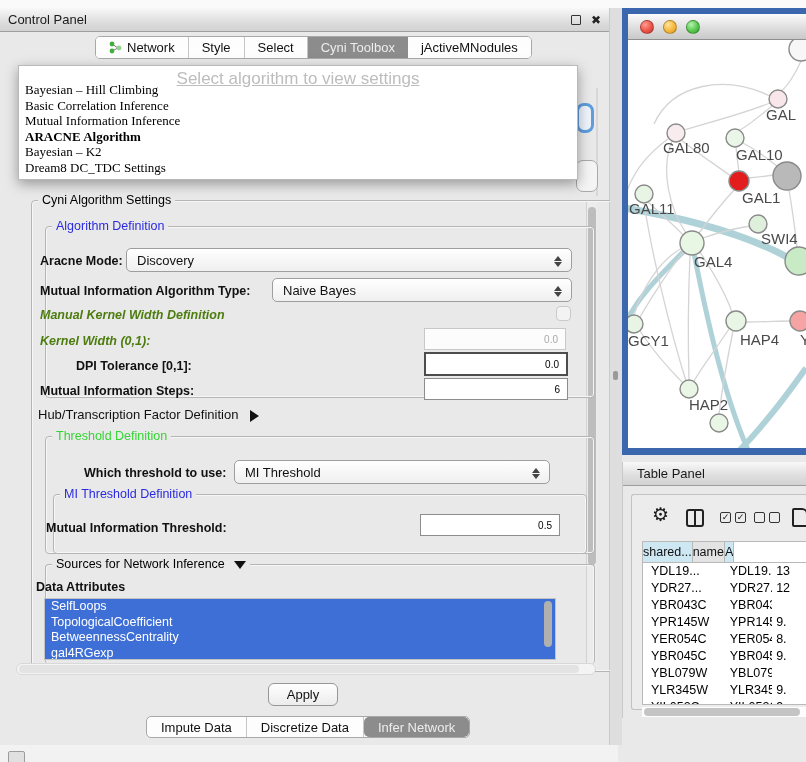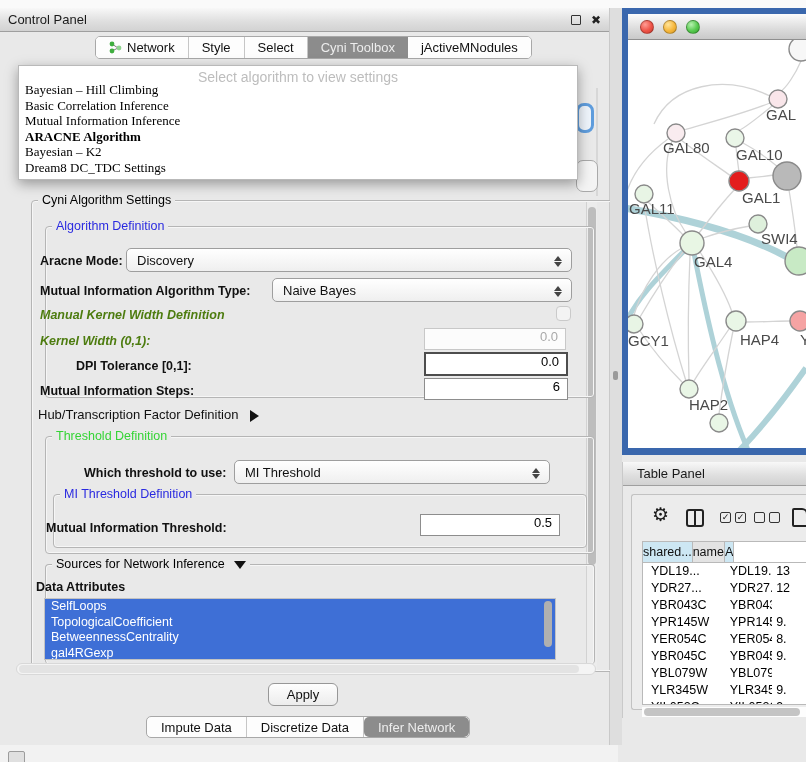--- a/index.html
+++ b/index.html
@@ -39,43 +39,43 @@
   
   .frag-blue { left:576px; top:95px; width:18px; height:30px; border:3px solid #5f9ddd;
     border-radius:8px; background:#eef4fb; z-index:1; }
   .frag-box  { left:576px; top:152px; width:22px; height:32px; border:1px solid #a9a9a9;
     border-radius:7px; background:#f4f4f4; z-index:1; }
   .frag-line { left:596px; top:80px; width:2px; height:108px; background:#d7d7d7; z-index:1; }
 
   
   .popup { left:18px; top:57px; width:560px; height:115px; background:#fff;
     border:1px solid #b9b9b9; box-shadow:0 4px 12px rgba(0,0,0,.35); z-index:10; }
-  .popup .ph { text-align:center; color:#bdbdbd; font-size:14px; padding-top:3px; height:16px; }
+  .popup .ph { text-align:center; color:#bdbdbd; font-size:17px; padding-top:3px; height:16px;text-decoration:underline; }
   .dd-item { font-size:13px; color:#000; padding:0 6px; height:15.5px; line-height:15.5px; white-space:nowrap;font-family:Liberation Serif, serif; }
   .dd-item.bold { font-weight:bold; }
 
   
   .grp { position:absolute; border:1px solid #b5b5b5; border-radius:4px;
     box-shadow:inset 0 0 0 1px #f6f6f6;margin-left:17px; }
   .grp-title { position:absolute; top:-8px; left:6px; background:#e9e9e9; padding:0 4px;
     font-size:12.5px; white-space:nowrap; }
   .lbl { position:absolute; font-size:12.5px; font-weight:bold; color:#111; white-space:nowrap; }
   .lbl.dis { color:#4d7c0f;font-style:italic; }
 
   .combo { position:absolute; height:24px; border:1px solid #9e9e9e; border-radius:5px;
     background:linear-gradient(#ffffff,#efefef); display:flex; align-items:center;
     font-size:13px; color:#111; padding:0 24px 0 10px; }
   .combo .arrows { position:absolute; right:9px; top:4px; width:9px; height:16px;
     display:flex; flex-direction:column; align-items:center; justify-content:center; gap:1px; }
   .combo .arrows i { width:0; height:0; border-left:4px solid transparent; border-right:4px solid transparent; }
   .combo .arrows .up { border-bottom:5px solid #444; }
   .combo .arrows .dn { border-top:5px solid #444; }
 
-  .tfield { position:absolute; height:22px; background:#fff; font-size:13px;
-    display:flex; align-items:flex-start; justify-content:flex-end; padding:0 7px; }
+  .tfield { position:absolute; height:22px; background:#fff; font-size:10px;
+    display:flex; align-items:center; justify-content:flex-end; padding:0 7px; }
   .tfield.dim { border:1px solid #c8c8c8; color:#a9a9a9; background:#fcfcfc; }
   .tfield.dark { border:2px solid #4d4d4d; color:#000; }
   .tfield.thin { border:1px solid #8d8d8d; color:#000; }
 
   .chk { position:absolute; width:15px; height:15px; border:1.5px solid #cacaca;
     border-radius:4px; background:#f3f3f3; }
 
   .tri-r { display:inline-block; width:0; height:0; border-top:6px solid transparent;
     border-bottom:6px solid transparent; border-left:9px solid #111; margin-left:8px;
     vertical-align:middle; }
@@ -259,21 +259,21 @@
     <span class="grp-title" style="color:#35d435;">Threshold Definition</span>
   </div>
   <span class="lbl" style="left:84px; top:458px;">Which threshold to use:</span>
   <div class="combo" style="left:234px; top:452px; width:316px;">
     <span>MI Threshold</span>
     <span class="arrows">
         <i class="up"></i>
         <i class="dn"></i>
       </span>
   </div>
-  <div class="grp" style="left:36px; top:486px; width:534px; height:54px;text-align:right;">
+  <div class="grp" style="left:36px; top:486px; width:534px; height:60px;text-align:right;">
     <span class="grp-title" style="color:#2a2ae0;">MI Threshold Definition</span>
   </div>
   <span class="lbl" style="left:46px; top:513px;">Mutual Information Threshold:</span>
   <div class="tfield thin" style="left:420px; top:506px; width:140px;">
     <span>0.5</span>
   </div>
 
   <div class="grp" style="left:28px; top:556px; width:550px; height:100px; border-bottom:none;">
     <span class="grp-title">
       <span>Sources for Network Inference</span>

